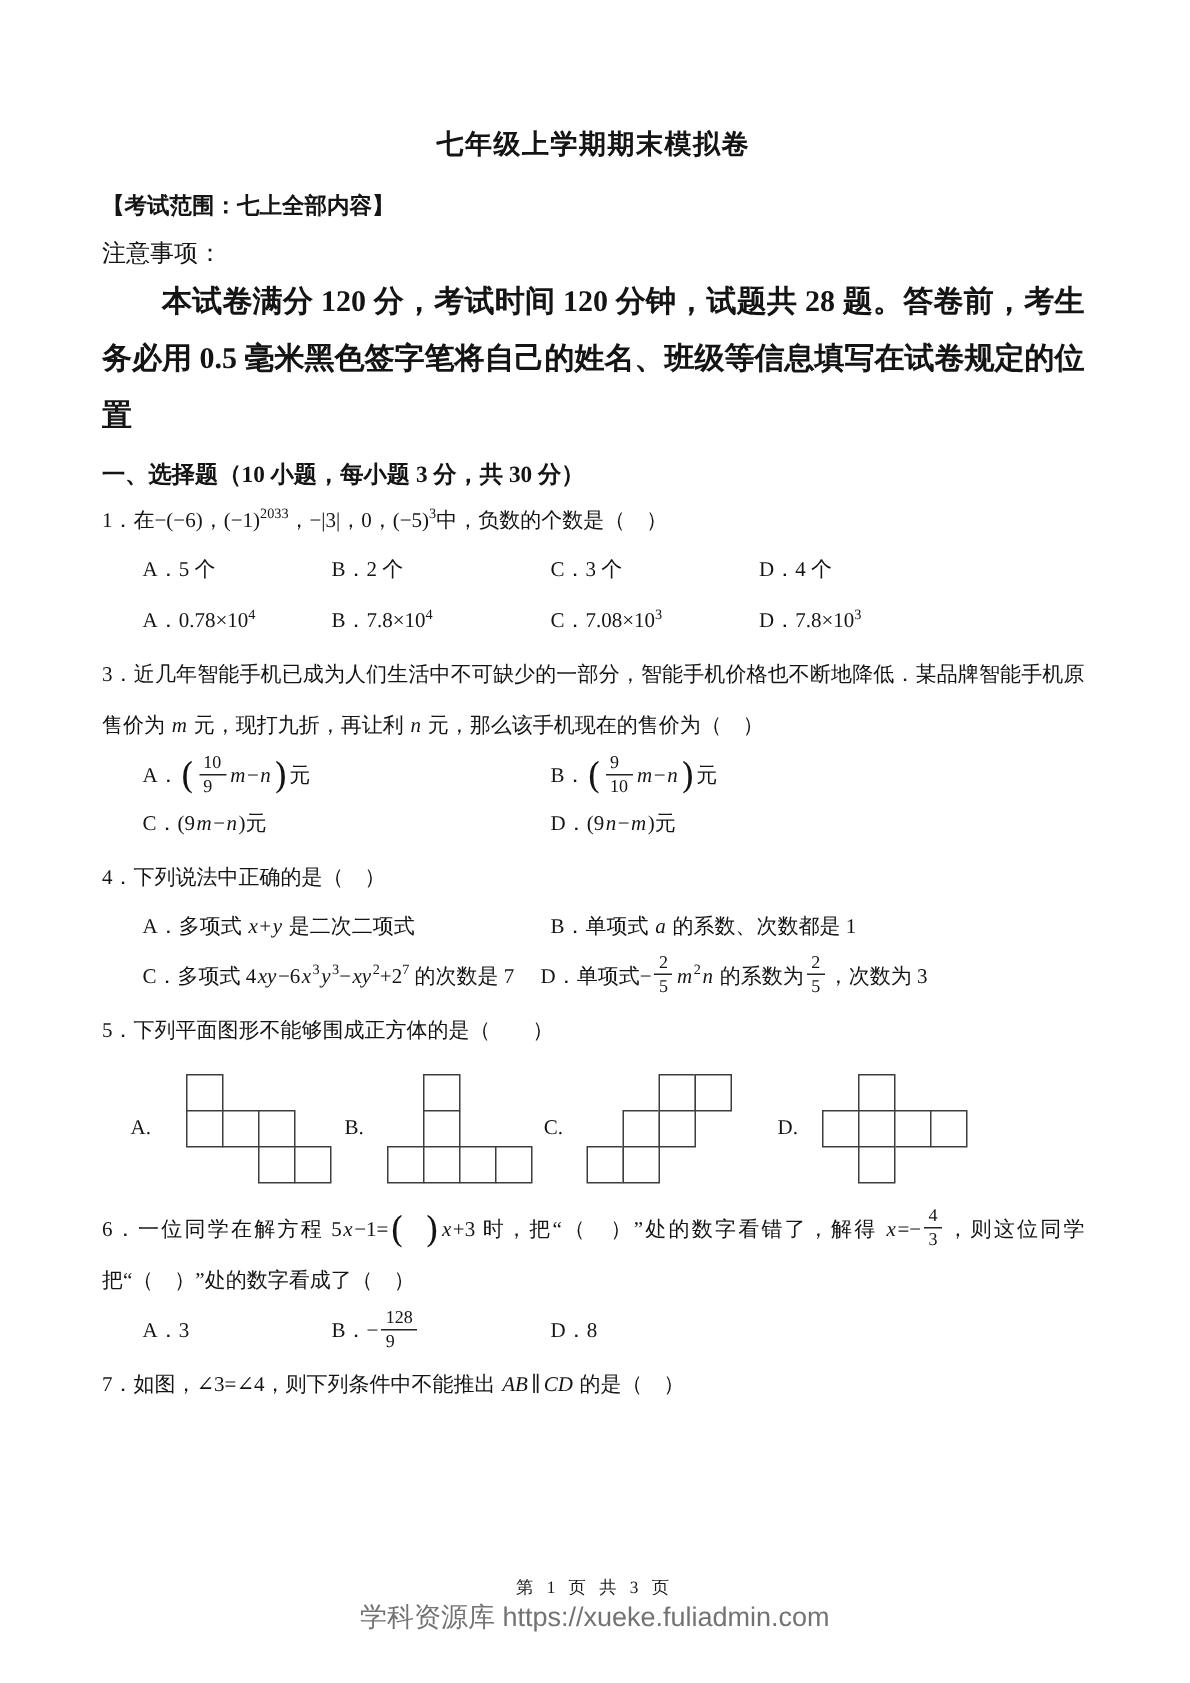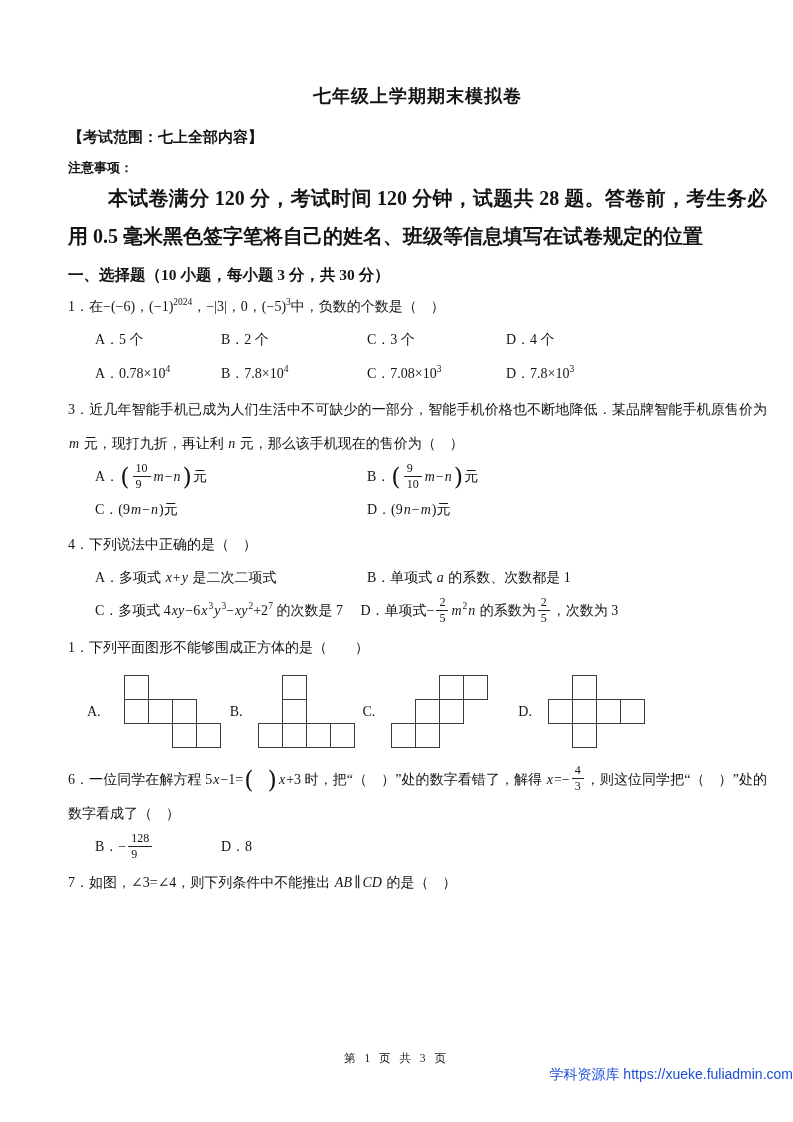--- a/index.html
+++ b/index.html
@@ -1,23 +1,23 @@
 <!DOCTYPE html>
 <html><head>
 <meta charset="utf-8">
 <style>
   html,body{margin:0;padding:0}
   body{
     position:relative;width:793px;height:1122px;background:#ffffff;color:#141414;
     font-family:"Liberation Serif","DejaVu Serif",serif;overflow:hidden
   }
-  .sheet{box-sizing:border-box;padding:84px 26px 0 68px}
+  .sheet{box-sizing:border-box;padding:84px 70px 0 68px}
   .title{font-size:18px;font-weight:700;text-align:center;margin:0 0 20px;letter-spacing:1px}
   .subtitle{font-size:15px;font-weight:700;text-align:left;margin:0 0 12px}
-  .notice-label{font-size:13px;font-weight:700}
+  .notice-label{font-size:16px;font-weight:400}
   .notice-body{font-size:20px;font-weight:700;line-height:1.9;text-indent:2em;text-align:justify;margin:2px 0 10px}
   .section-head{font-size:15.5px;font-weight:700;margin:10px 0 4px}
   .q{margin:0 0 2px}
   .stem{margin:0;font-size:14px;line-height:2.45;text-align:justify}
   .opts{font-size:14px;line-height:2.3;padding-left:27px}
   .row4{display:grid;grid-template-columns:126px 146px 139px 1fr}
   .row2{display:grid;grid-template-columns:272px 1fr;align-items:center}
   .optline{padding-left:27px;font-size:14px;line-height:2.45;margin:0}
   .optline .half{margin-right:14px}
   sup{font-size:9.5px;line-height:0}
@@ -28,38 +28,38 @@
   .bigp{font-size:24px;line-height:0;vertical-align:-4px;padding:0 1px;font-family:"DejaVu Serif",serif;font-weight:400}
   .gap{display:inline-block}
   .nets{display:flex;align-items:center;height:78px;margin:8px 0 12px;font-size:14px}
   .net{position:relative;width:98px;height:74px;flex:0 0 auto}
   .net .cell{position:absolute;width:25px;height:25px;box-sizing:border-box;border:1px solid #3d3d3d;background:#fff}
   .nl-a{margin-left:19px}.nf-a{margin-left:23px}
   .nl-b{margin-left:8px}.nf-b{margin-left:16px}
   .nl-c{margin-left:6px}.nf-c{margin-left:16px}
   .nl-d{margin-left:29px}.nf-d{margin-left:16px}
   .page-num{position:absolute;left:0;top:1051px;width:100%;text-align:center;font-size:11.5px;letter-spacing:3px;color:#1a1a1a}
-  .watermark{position:absolute;left:0;top:1066px;width:100%;text-align:right;font-size:14px;color:#1d4ed8;
+  .watermark{position:absolute;left:0;top:1066px;width:100%;text-align:center;font-size:18px;color:#737373;
     font-family:"Liberation Sans","DejaVu Sans",sans-serif}
 </style>
 </head>
 <body>
 
 <div class="sheet">
 
   <h1 class="title">七年级上学期期末模拟卷</h1>
   <div class="subtitle">【考试范围：七上全部内容】</div>
 
   <div class="notice-label">注意事项：</div>
   <p class="notice-body">本试卷满分 120 分，考试时间 120 分钟，试题共 28 题。答卷前，考生务必用 0.5 毫米黑色签字笔将自己的姓名、班级等信息填写在试卷规定的位置</p>
 
   <h2 class="section-head">一、选择题（10 小题，每小题 3 分，共 30 分）</h2>
 
   <div class="q">
-    <p class="stem">1．在−(−6)，(−1)<sup>2024</sup>，−|3|，0，(−5)<sup>3</sup>中，负数的个数是（　）</p>
+    <p class="stem">1．在−(−6)，(−1)<sup>2033</sup>，−|3|，0，(−5)<sup>3</sup>中，负数的个数是（　）</p>
     <div class="opts row4">
       <span>A．5 个</span>
       <span>B．2 个</span>
       <span>C．3 个</span>
       <span>D．4 个</span>
     </div>
   </div>
 
   <div class="q">
     <div class="opts row4">
@@ -88,21 +88,21 @@
       <span>A．多项式 <i>x</i>+<i>y</i> 是二次二项式</span>
       <span>B．单项式 <i>a</i> 的系数、次数都是 1</span>
     </div>
     <p class="optline">
       <span class="half">C．多项式 4<i>xy</i>−6<i>x</i><sup>3</sup><i>y</i><sup>3</sup>−<i>xy</i><sup>2</sup>+2<sup>7</sup> 的次数是 7</span>
       <span>D．单项式−<span class="frac"><span class="num">2</span><span class="den">5</span></span><i>m</i><sup>2</sup><i>n</i> 的系数为<span class="frac"><span class="num">2</span><span class="den">5</span></span>，次数为 3</span>
     </p>
   </div>
 
   <div class="q">
-    <p class="stem">1．下列平面图形不能够围成正方体的是（　　）</p>
+    <p class="stem">5．下列平面图形不能够围成正方体的是（　　）</p>
     <div class="nets">
       <span class="net-label nl-a">A.</span>
       <div class="net nf-a">
           <div class="cell" style="left: 0px; top: 0px;"></div>
           <div class="cell" style="left: 0px; top: 24px;"></div>
           <div class="cell" style="left: 24px; top: 24px;"></div>
           <div class="cell" style="left: 48px; top: 24px;"></div>
           <div class="cell" style="left: 48px; top: 48px;"></div>
           <div class="cell" style="left: 72px; top: 48px;"></div>
         </div>
@@ -132,20 +132,21 @@
           <div class="cell" style="left: 48px; top: 24px;"></div>
           <div class="cell" style="left: 72px; top: 24px;"></div>
           <div class="cell" style="left: 24px; top: 48px;"></div>
         </div>
     </div>
   </div>
 
   <div class="q">
     <p class="stem">6．一位同学在解方程 5<i>x</i>−1=<span class="bigp">(</span><span class="gap" style="width: 12px;"></span><span class="bigp">)</span><i>x</i>+3 时，把“（　）”处的数字看错了，解得 <i>x</i>=−<span class="frac"><span class="num">4</span><span class="den">3</span></span>，则这位同学把“（　）”处的数字看成了（　）</p>
     <div class="opts row4">
+      <span>A．3</span>
       <span>B．−<span class="frac"><span class="num">128</span><span class="den">9</span></span></span>
       <span>D．8</span>
     </div>
   </div>
 
   <div class="q">
     <p class="stem">7．如图，∠3=∠4，则下列条件中不能推出 <i>AB</i><i>∥</i><i>CD</i> 的是（　）</p>
   </div>
 
 </div>

